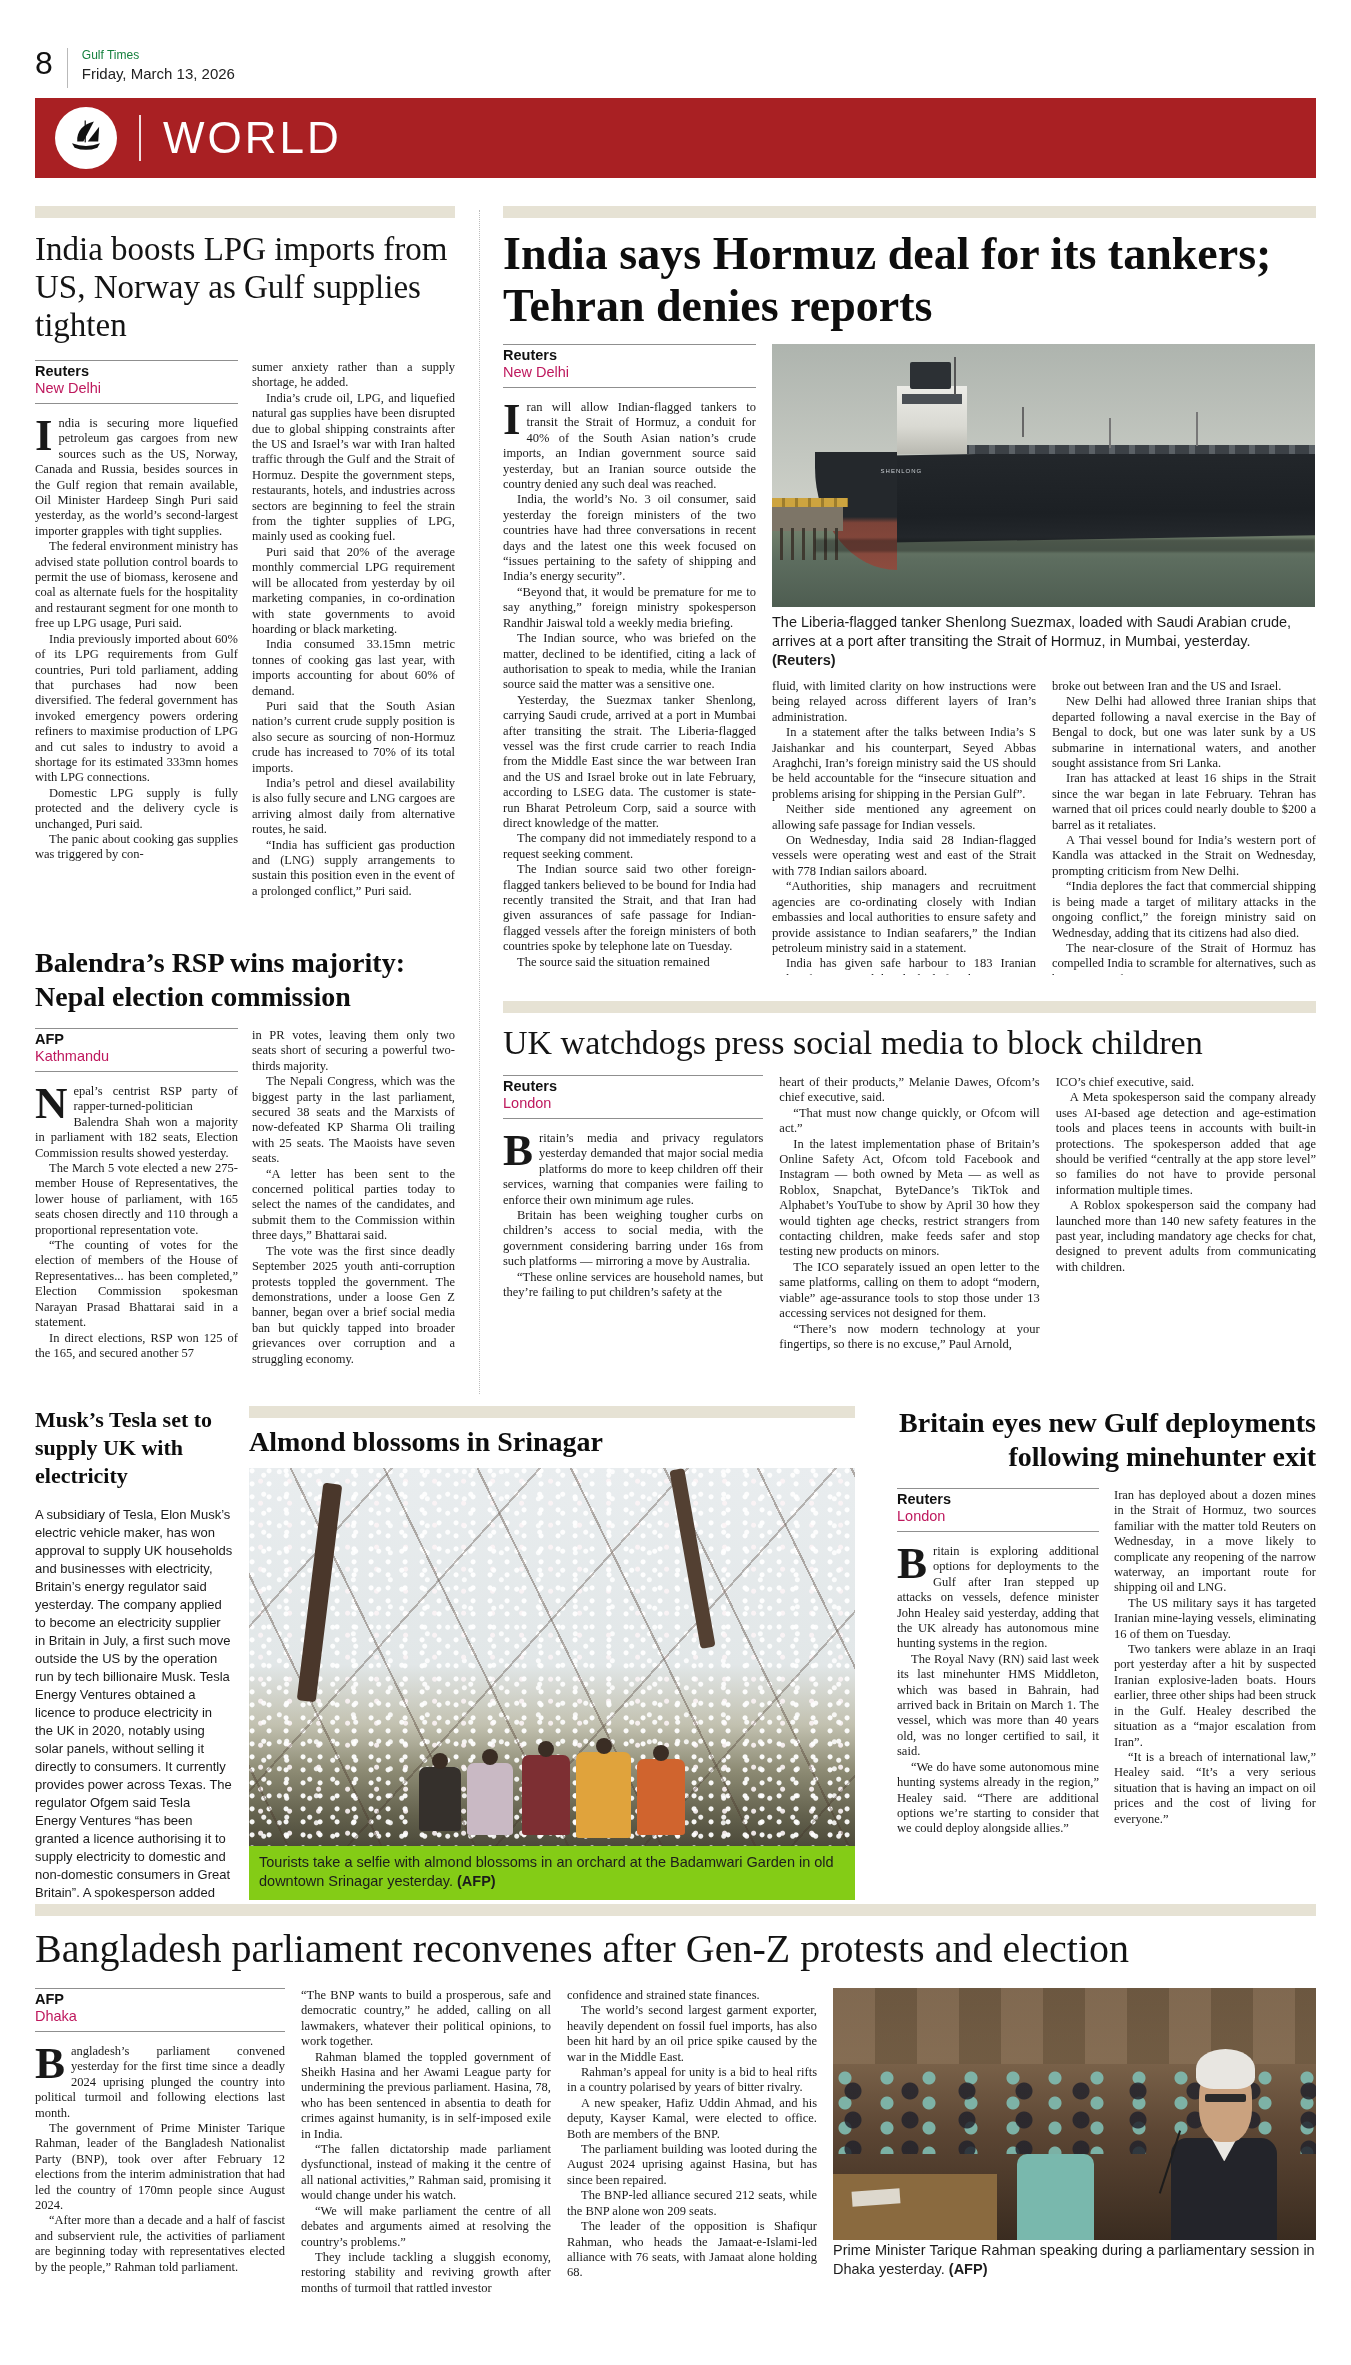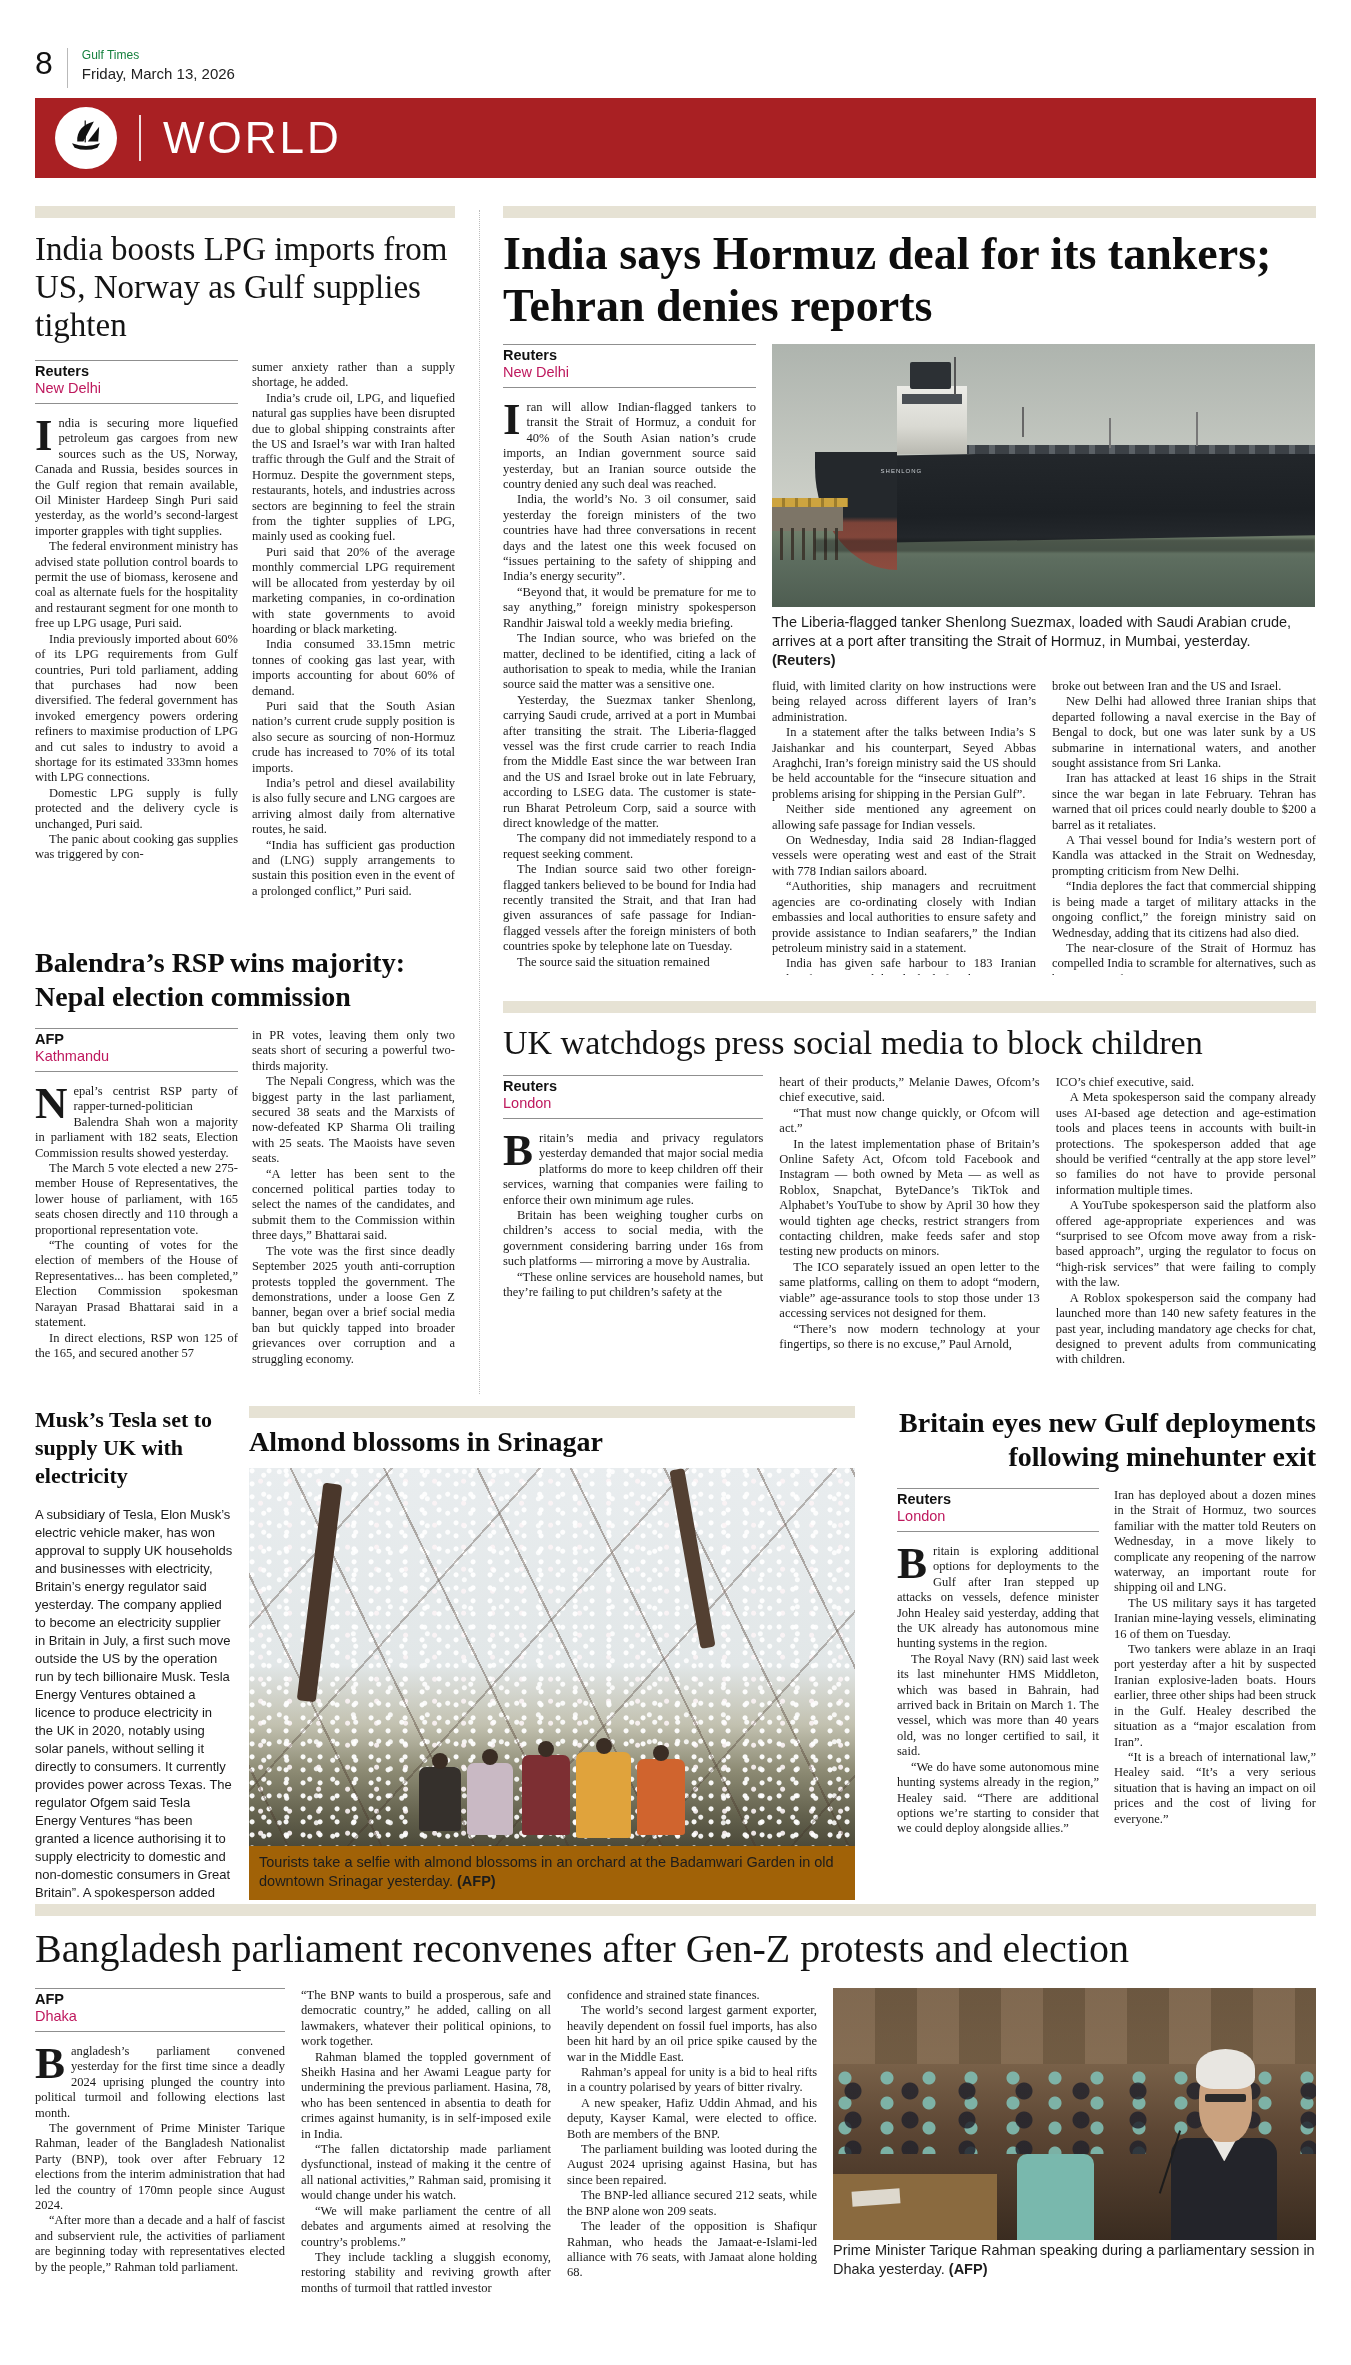--- a/index.html
+++ b/index.html
@@ -68,21 +68,21 @@
   .uk .cols { display: flex; gap: 16px; }
   .uk .col { flex: 1 1 0; height: 292px; }
 
   
   .band-bottom { display: flex; margin-top: 8px; height: 498px; overflow: hidden; }
   .musk { width: 198px; flex: 0 0 auto; }
   .musk h3 { font-size: 22px; line-height: 28px; margin-bottom: 16px; }
   .bgut1 { width: 16px; flex: 0 0 auto; }
   .almond { width: 606px; flex: 0 0 auto; }
   .almond h3 { font-size: 28px; line-height: 32px; margin: 8px 0 10px; }
-  .almond .cap { background: #a16207; padding: 7px 10px 9px; }
+  .almond .cap { background: #84cc16; padding: 7px 10px 9px; }
   .bgut2 { width: 42px; flex: 0 0 auto; }
   .brit { flex: 1 1 auto; }
   .brit h3 { font-size: 28px; line-height: 34px; margin-bottom: 14px; text-align: right; }
   .brit .cols { display: flex; gap: 15px; }
   .brit .col { flex: 1 1 0; height: 352px; }
 
   
   .bd { margin-top: 0; }
   .bd h1 { font-size: 40px; line-height: 46px; margin: 10px 0 16px; }
   .bd .row { display: flex; gap: 16px; }
@@ -323,21 +323,20 @@
           <div class="col bodycol">
               <p>heart of their products,” Melanie Dawes, Ofcom’s chief executive, said.</p>
               <p>“That must now change quickly, or Ofcom will act.”</p>
               <p>In the latest implementation phase of Britain’s Online Safety Act, Ofcom told Facebook and Instagram — both owned by Meta — as well as Roblox, Snapchat, ByteDance’s TikTok and Alphabet’s YouTube to show by April 30 how they would tighten age checks, restrict strangers from contacting children, make feeds safer and stop testing new products on minors.</p>
               <p>The ICO separately issued an open letter to the same platforms, calling on them to adopt “modern, viable” age-assurance tools to stop those under 13 accessing services not designed for them.</p>
               <p>“There’s now modern technology at your fingertips, so there is no excuse,” Paul Arnold,</p>
             </div>
           <div class="col bodycol">
               <p>ICO’s chief executive, said.</p>
               <p>A Meta spokesperson said the company already uses AI-based age detection and age-estimation tools and places teens in accounts with built-in protections. The spokesperson added that age should be verified “centrally at the app store level” so families do not have to provide personal information multiple times.</p>
-              <p>A YouTube spokesperson said the platform also offered age-appropriate experiences and was “surprised to see Ofcom move away from a risk-based approach”, urging the regulator to focus on “high-risk services” that were failing to comply with the law.</p>
               <p>A Roblox spokesperson said the company had launched more than 140 new safety features in the past year, including mandatory age checks for chat, designed to prevent adults from communicating with children.</p>
             </div>
         </div>
       </div>
     </div>
   </div>
 
   <div class="band-bottom">
     <div class="musk">
       <h3 class="hl-bold">Musk’s Tesla set to supply UK with electricity</h3>

